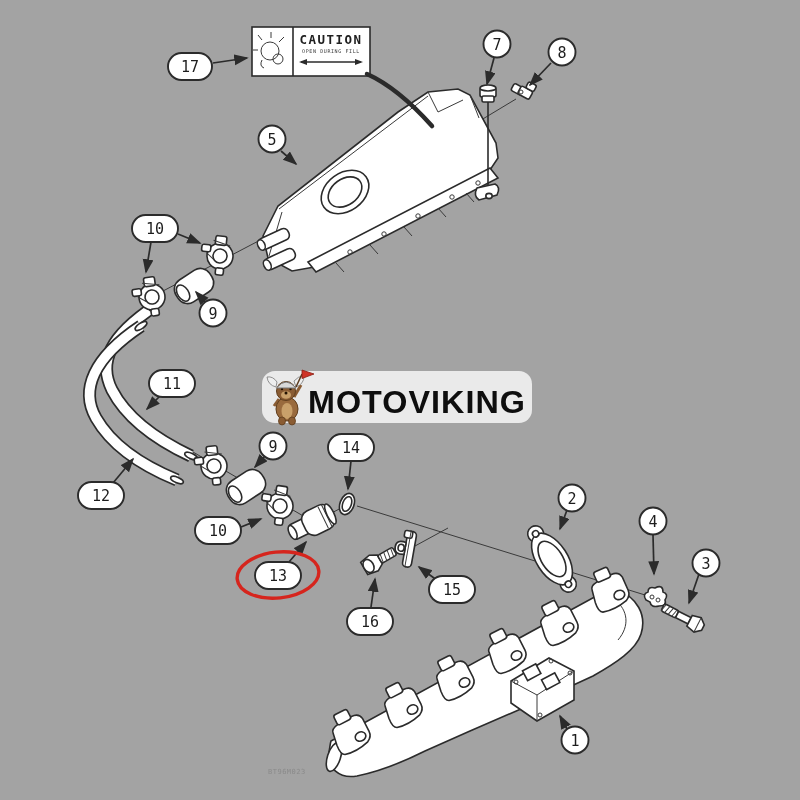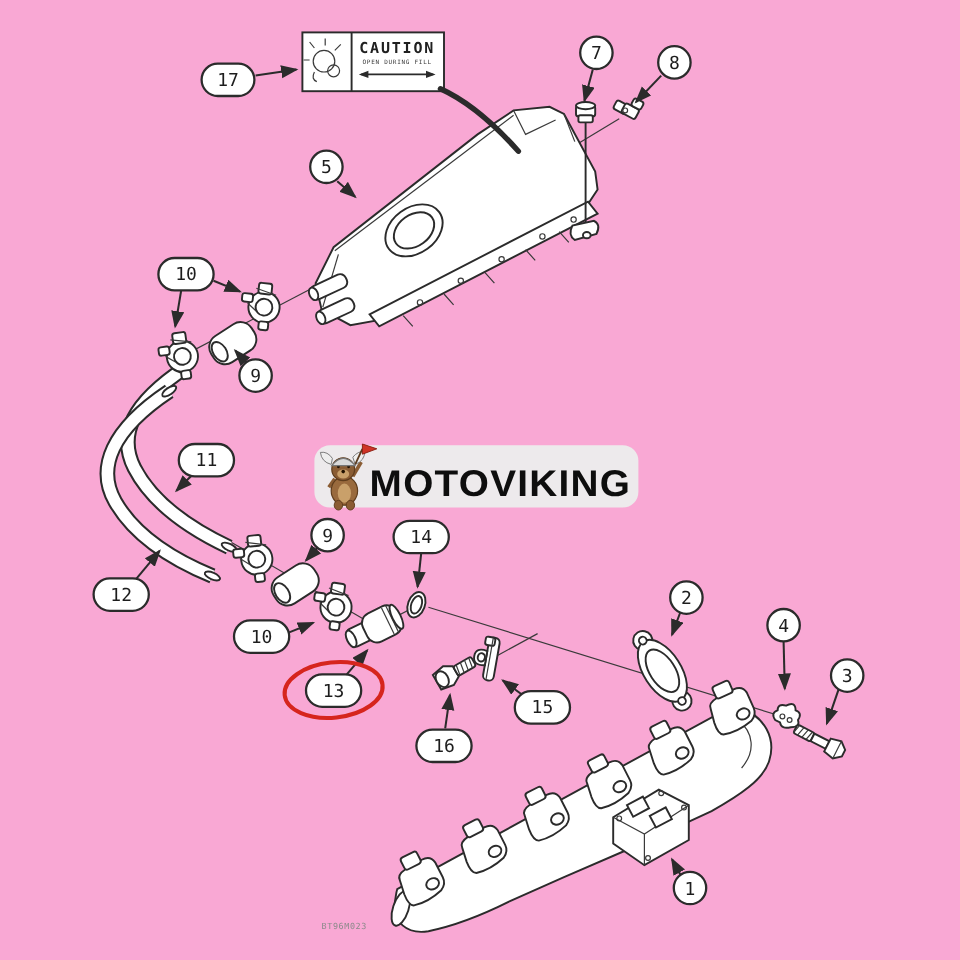--- a/index.html
+++ b/index.html
@@ -1,16 +1,16 @@
 <!DOCTYPE html>
 <html><head>
 <meta charset="utf-8">
 <style>
   html,body{margin:0;padding:0;background:#fff;}
-  .canvas{position:relative;width:800px;height:800px;background:#f9a8d4;overflow:hidden;
+  .canvas{position:relative;width:800px;height:800px;background:#a3a3a3;overflow:hidden;
           font-family:"Liberation Sans",sans-serif;}
   svg{position:absolute;left:0;top:0;}
   svg text{user-select:none;}
   .ln{stroke:#2b2b2b;stroke-width:1.6;fill:none;}
   .pw{stroke:#2b2b2b;stroke-width:1.6;fill:#ffffff;}
   .thin{stroke:#3a3a3a;stroke-width:1;fill:none;}
   .bubble{fill:#ffffff;stroke:#2b2b2b;stroke-width:1.9;}
   .bubtxt{font-family:"DejaVu Sans Mono","Liberation Mono",monospace;font-size:15px;fill:#1d1d1d;text-anchor:middle;}
   .leader{stroke:#2b2b2b;stroke-width:1.7;fill:none;}
 </style>

